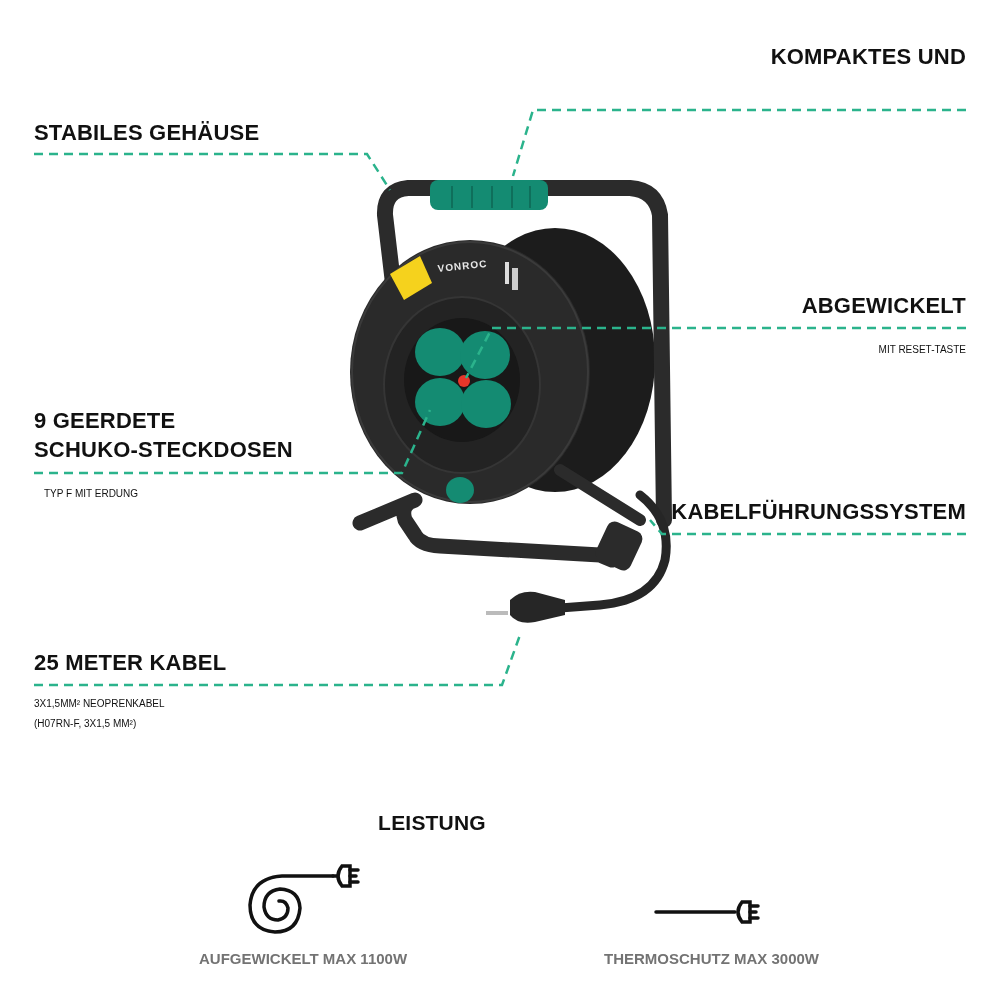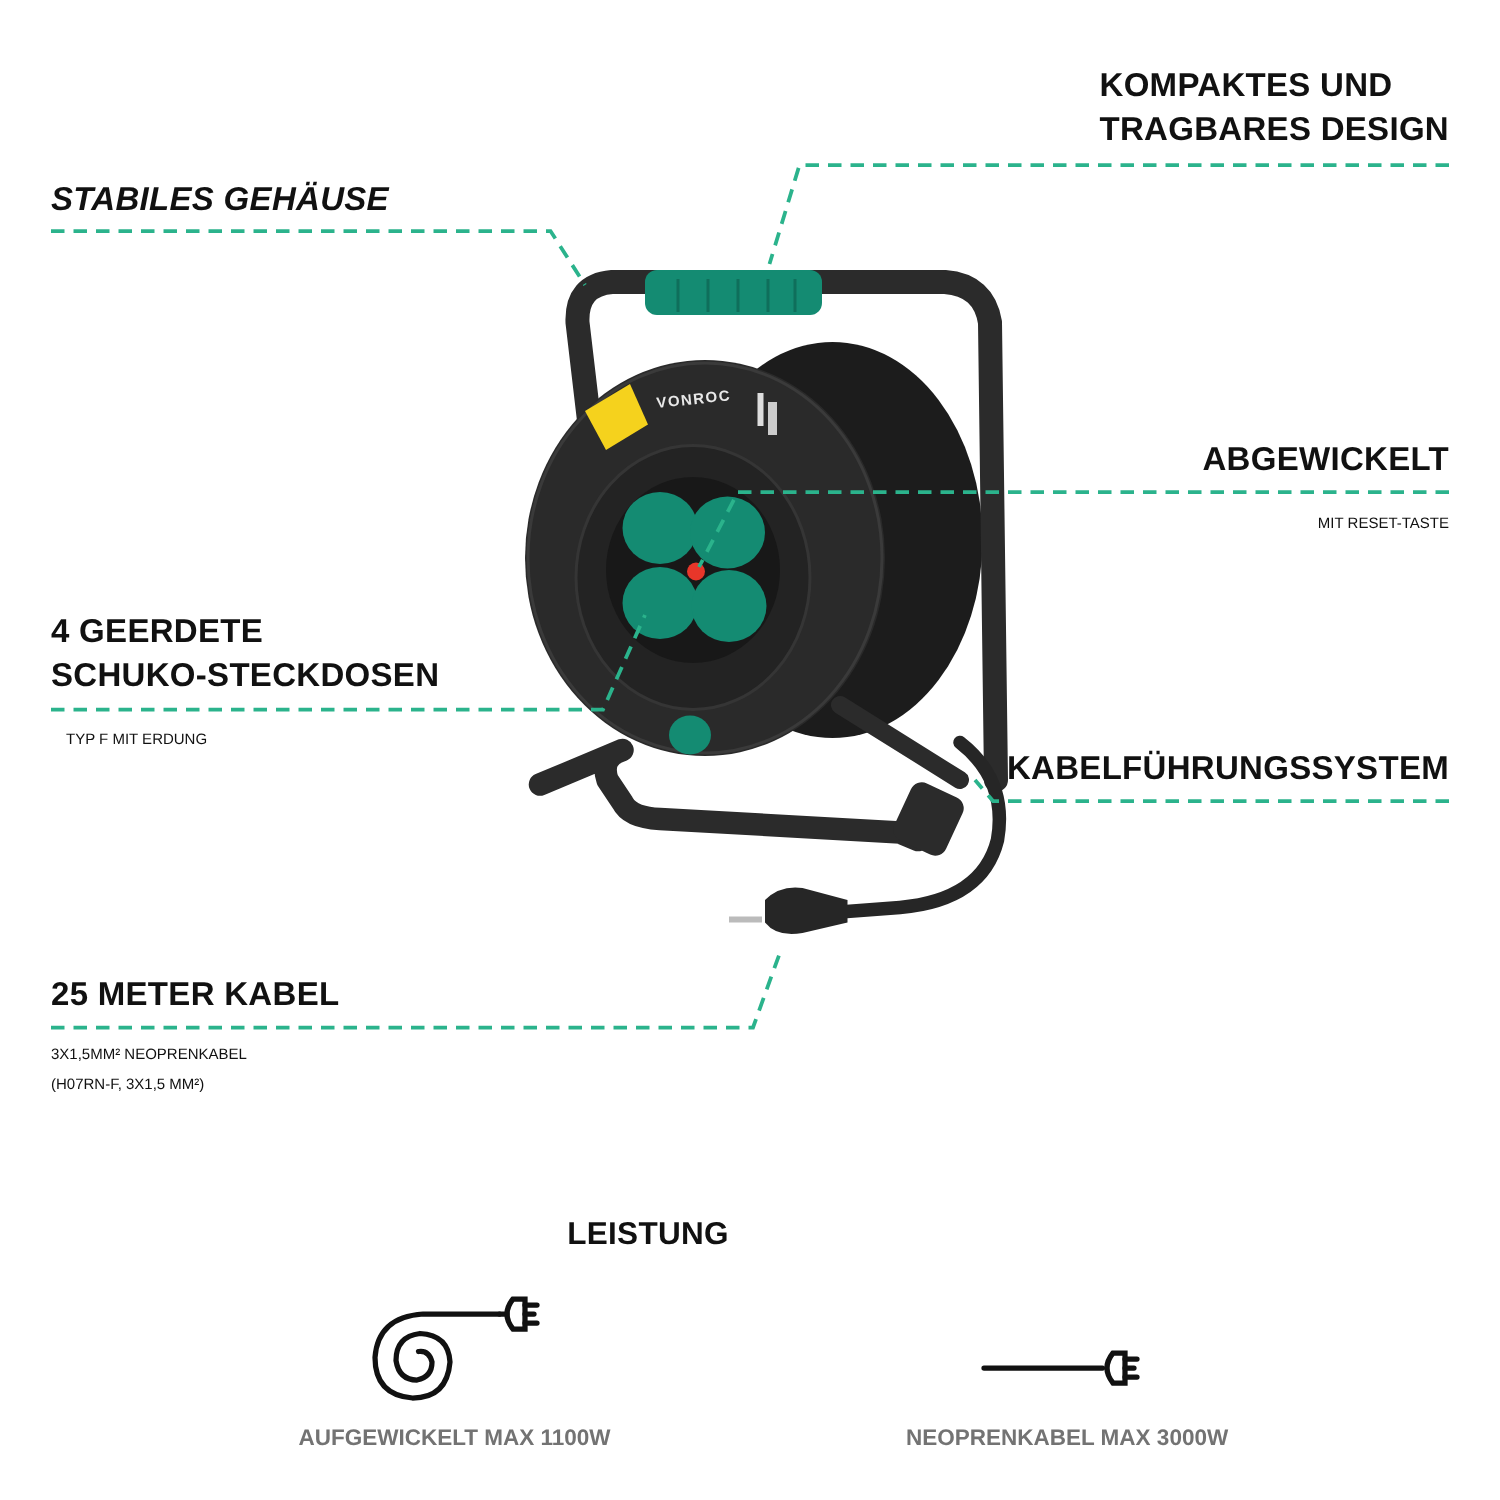--- a/index.html
+++ b/index.html
@@ -80,39 +80,38 @@
   </g>
   <g fill="none" stroke="#111" stroke-width="3.5" stroke-linecap="round">
     <line x1="656" y1="912" x2="735" y2="912"></line>
     <path d="M750 902 L742 902 Q734 912 742 922 L750 922 Z"></path>
     <line x1="750" y1="906" x2="758" y2="906"></line>
     <line x1="750" y1="918" x2="758" y2="918"></line>
     <line x1="750" y1="912" x2="756" y2="912"></line>
   </g>
 </svg>
 
-<div class="h" style="left:34px; top:118px;font-style:italic;">STABILES GEHÄUSE</div>
+<div class="h" style="left:34px; top:118px;">STABILES GEHÄUSE</div>
 
 <div class="h right" style="right:34px; top:42px; text-align:left;">
   <div>KOMPAKTES UND</div>
-  <div>TRAGBARES DESIGN</div>
 </div>
 
 <div class="h right" style="right:34px; top:291px;">ABGEWICKELT</div>
 <div class="sub right" style="right:34px; top:340px;">MIT RESET-TASTE</div>
 
 <div class="h" style="left:34px; top:406px;">
-  <div>4 GEERDETE</div>
+  <div>9 GEERDETE</div>
   <div>SCHUKO-STECKDOSEN</div>
 </div>
 <div class="sub" style="left:44px; top:484px;">TYP F MIT ERDUNG</div>
 
 <div class="h right" style="right:34px; top:497px;">KABELFÜHRUNGSSYSTEM</div>
 
 <div class="h" style="left:34px; top:648px;">25 METER KABEL</div>
 <div class="sub" style="left:34px; top:694px;">
   <div>3X1,5MM² NEOPRENKABEL</div>
   <div>(H07RN-F, 3X1,5 MM²)</div>
 </div>
 
 <div class="h" style="left:0; width:864px; text-align:center; top:808px; font-size:21px;">LEISTUNG</div>
 <div class="bottom-label" style="left:199px; top:950px;">AUFGEWICKELT MAX 1100W</div>
-<div class="bottom-label" style="left:604px; top:950px;">NEOPRENKABEL MAX 3000W</div>
+<div class="bottom-label" style="left:604px; top:950px;">THERMOSCHUTZ MAX 3000W</div>
 
 </body></html>

